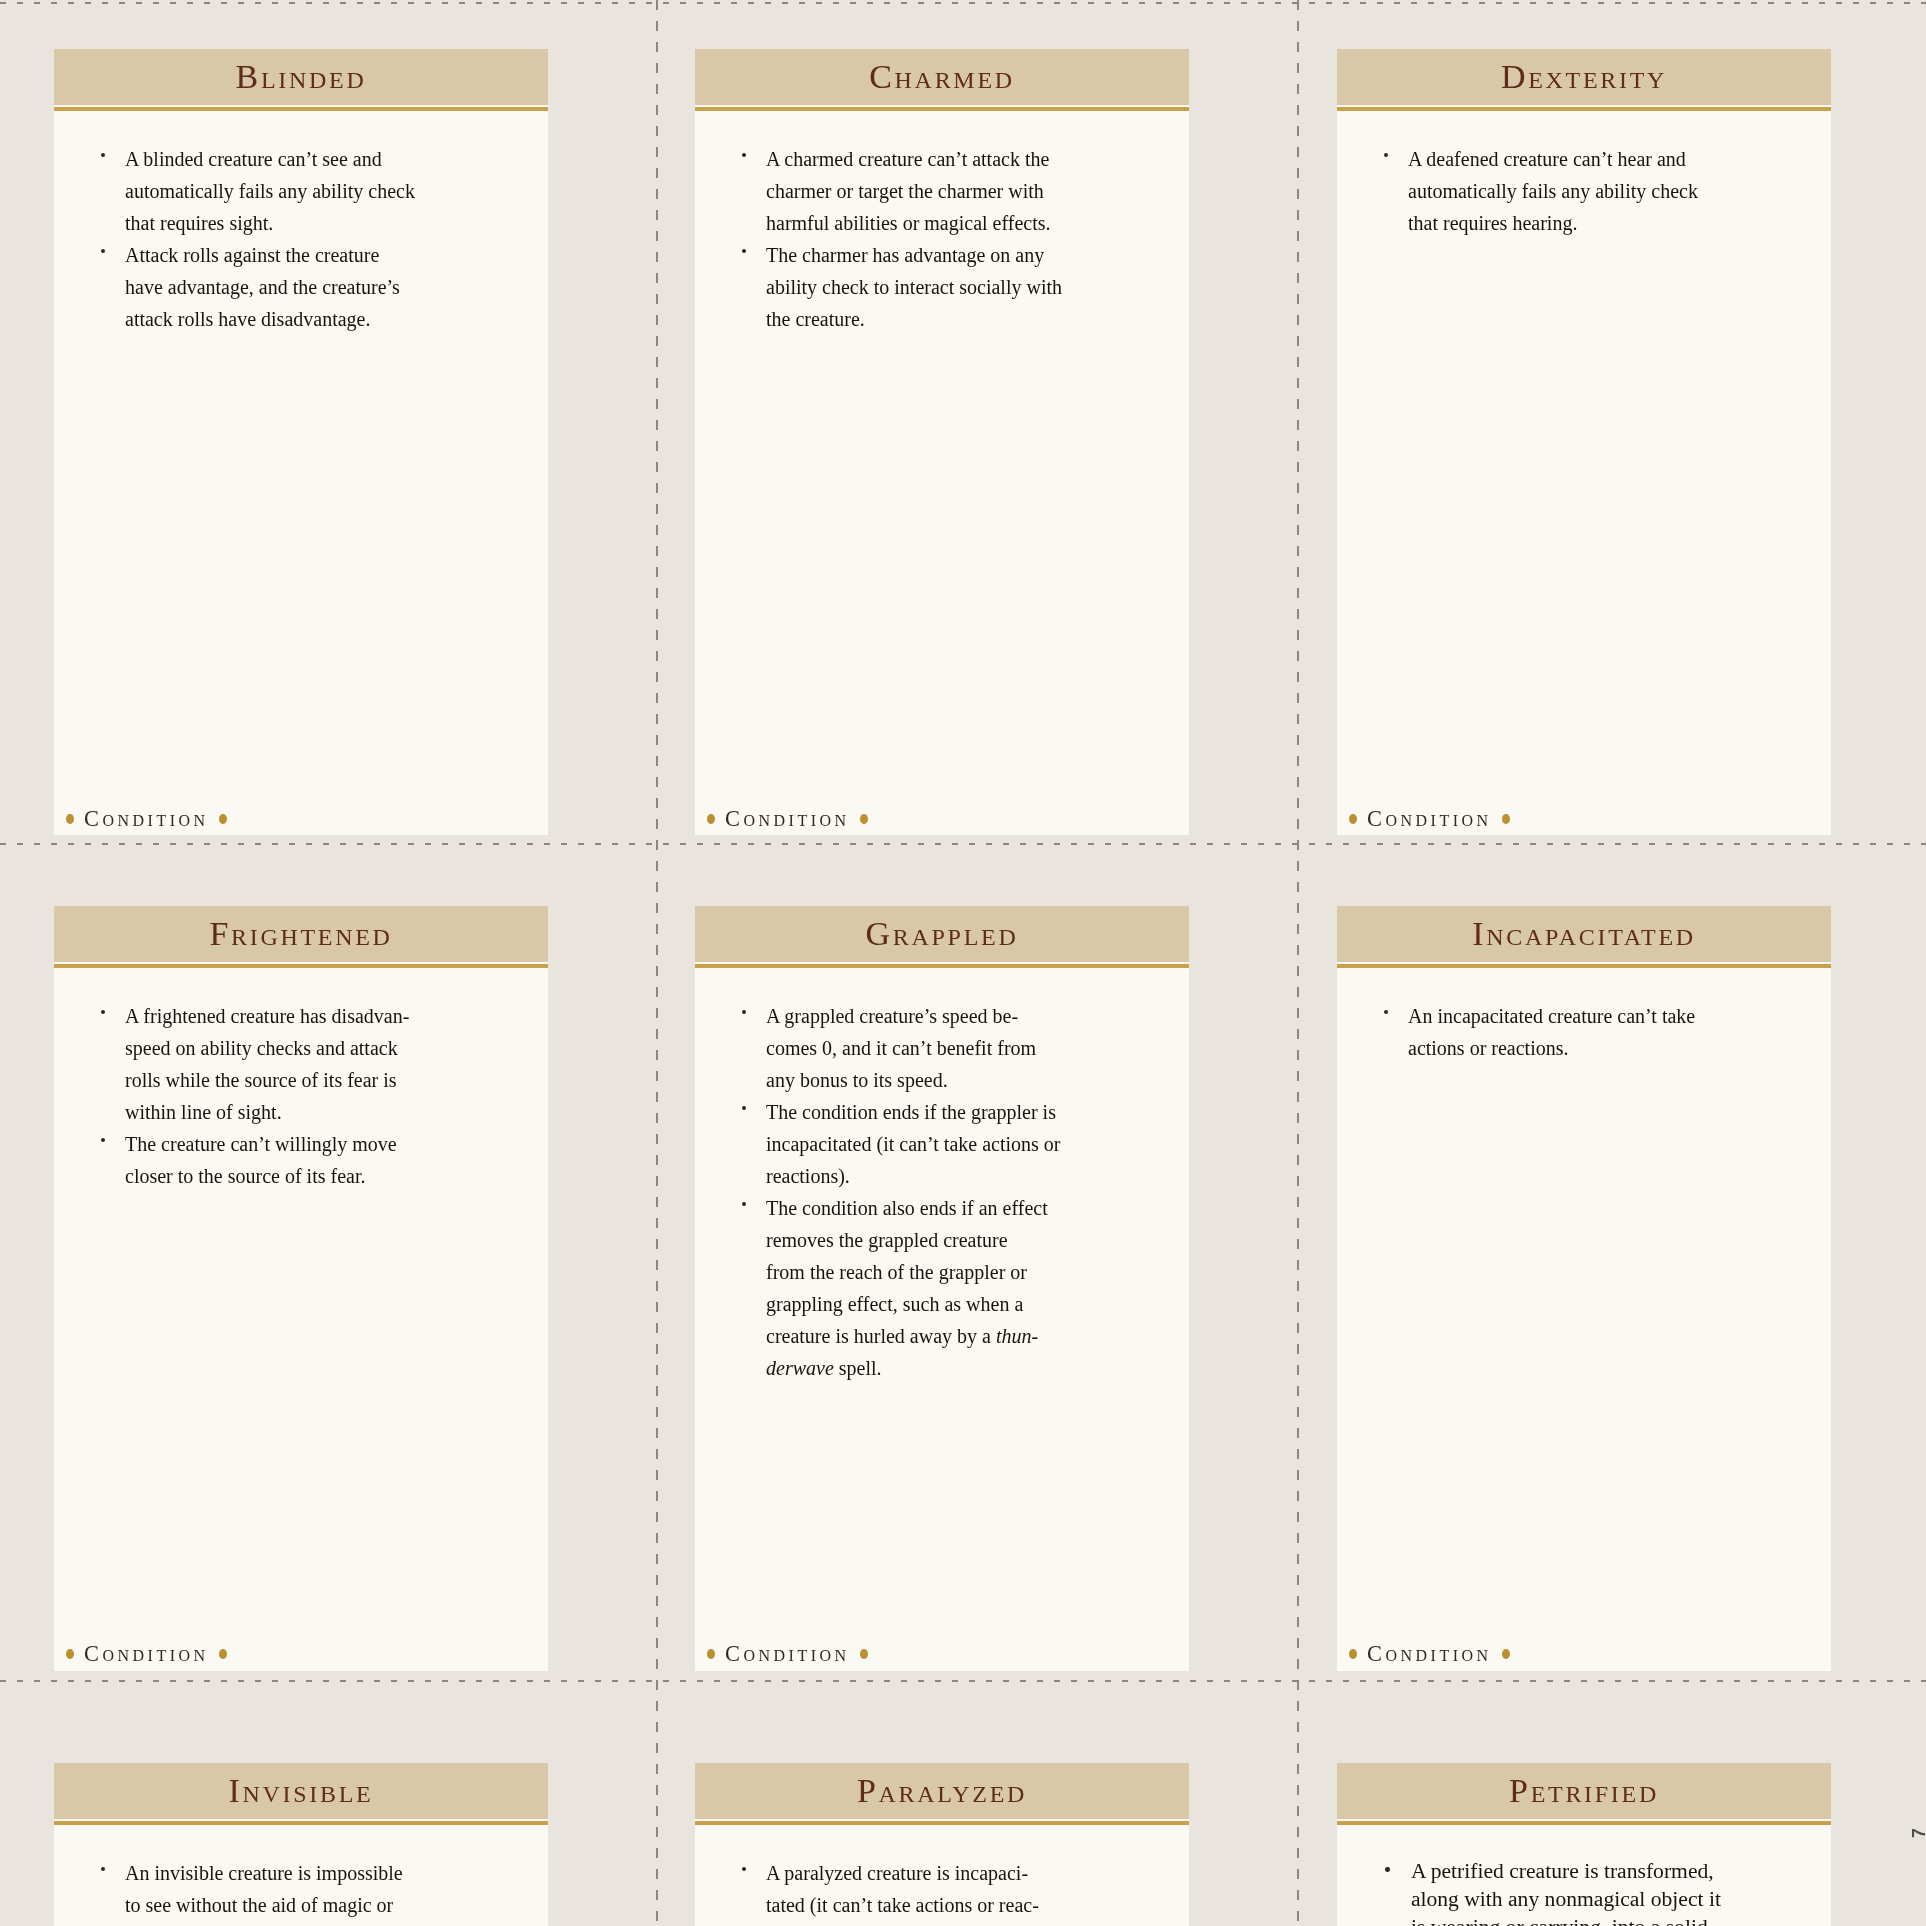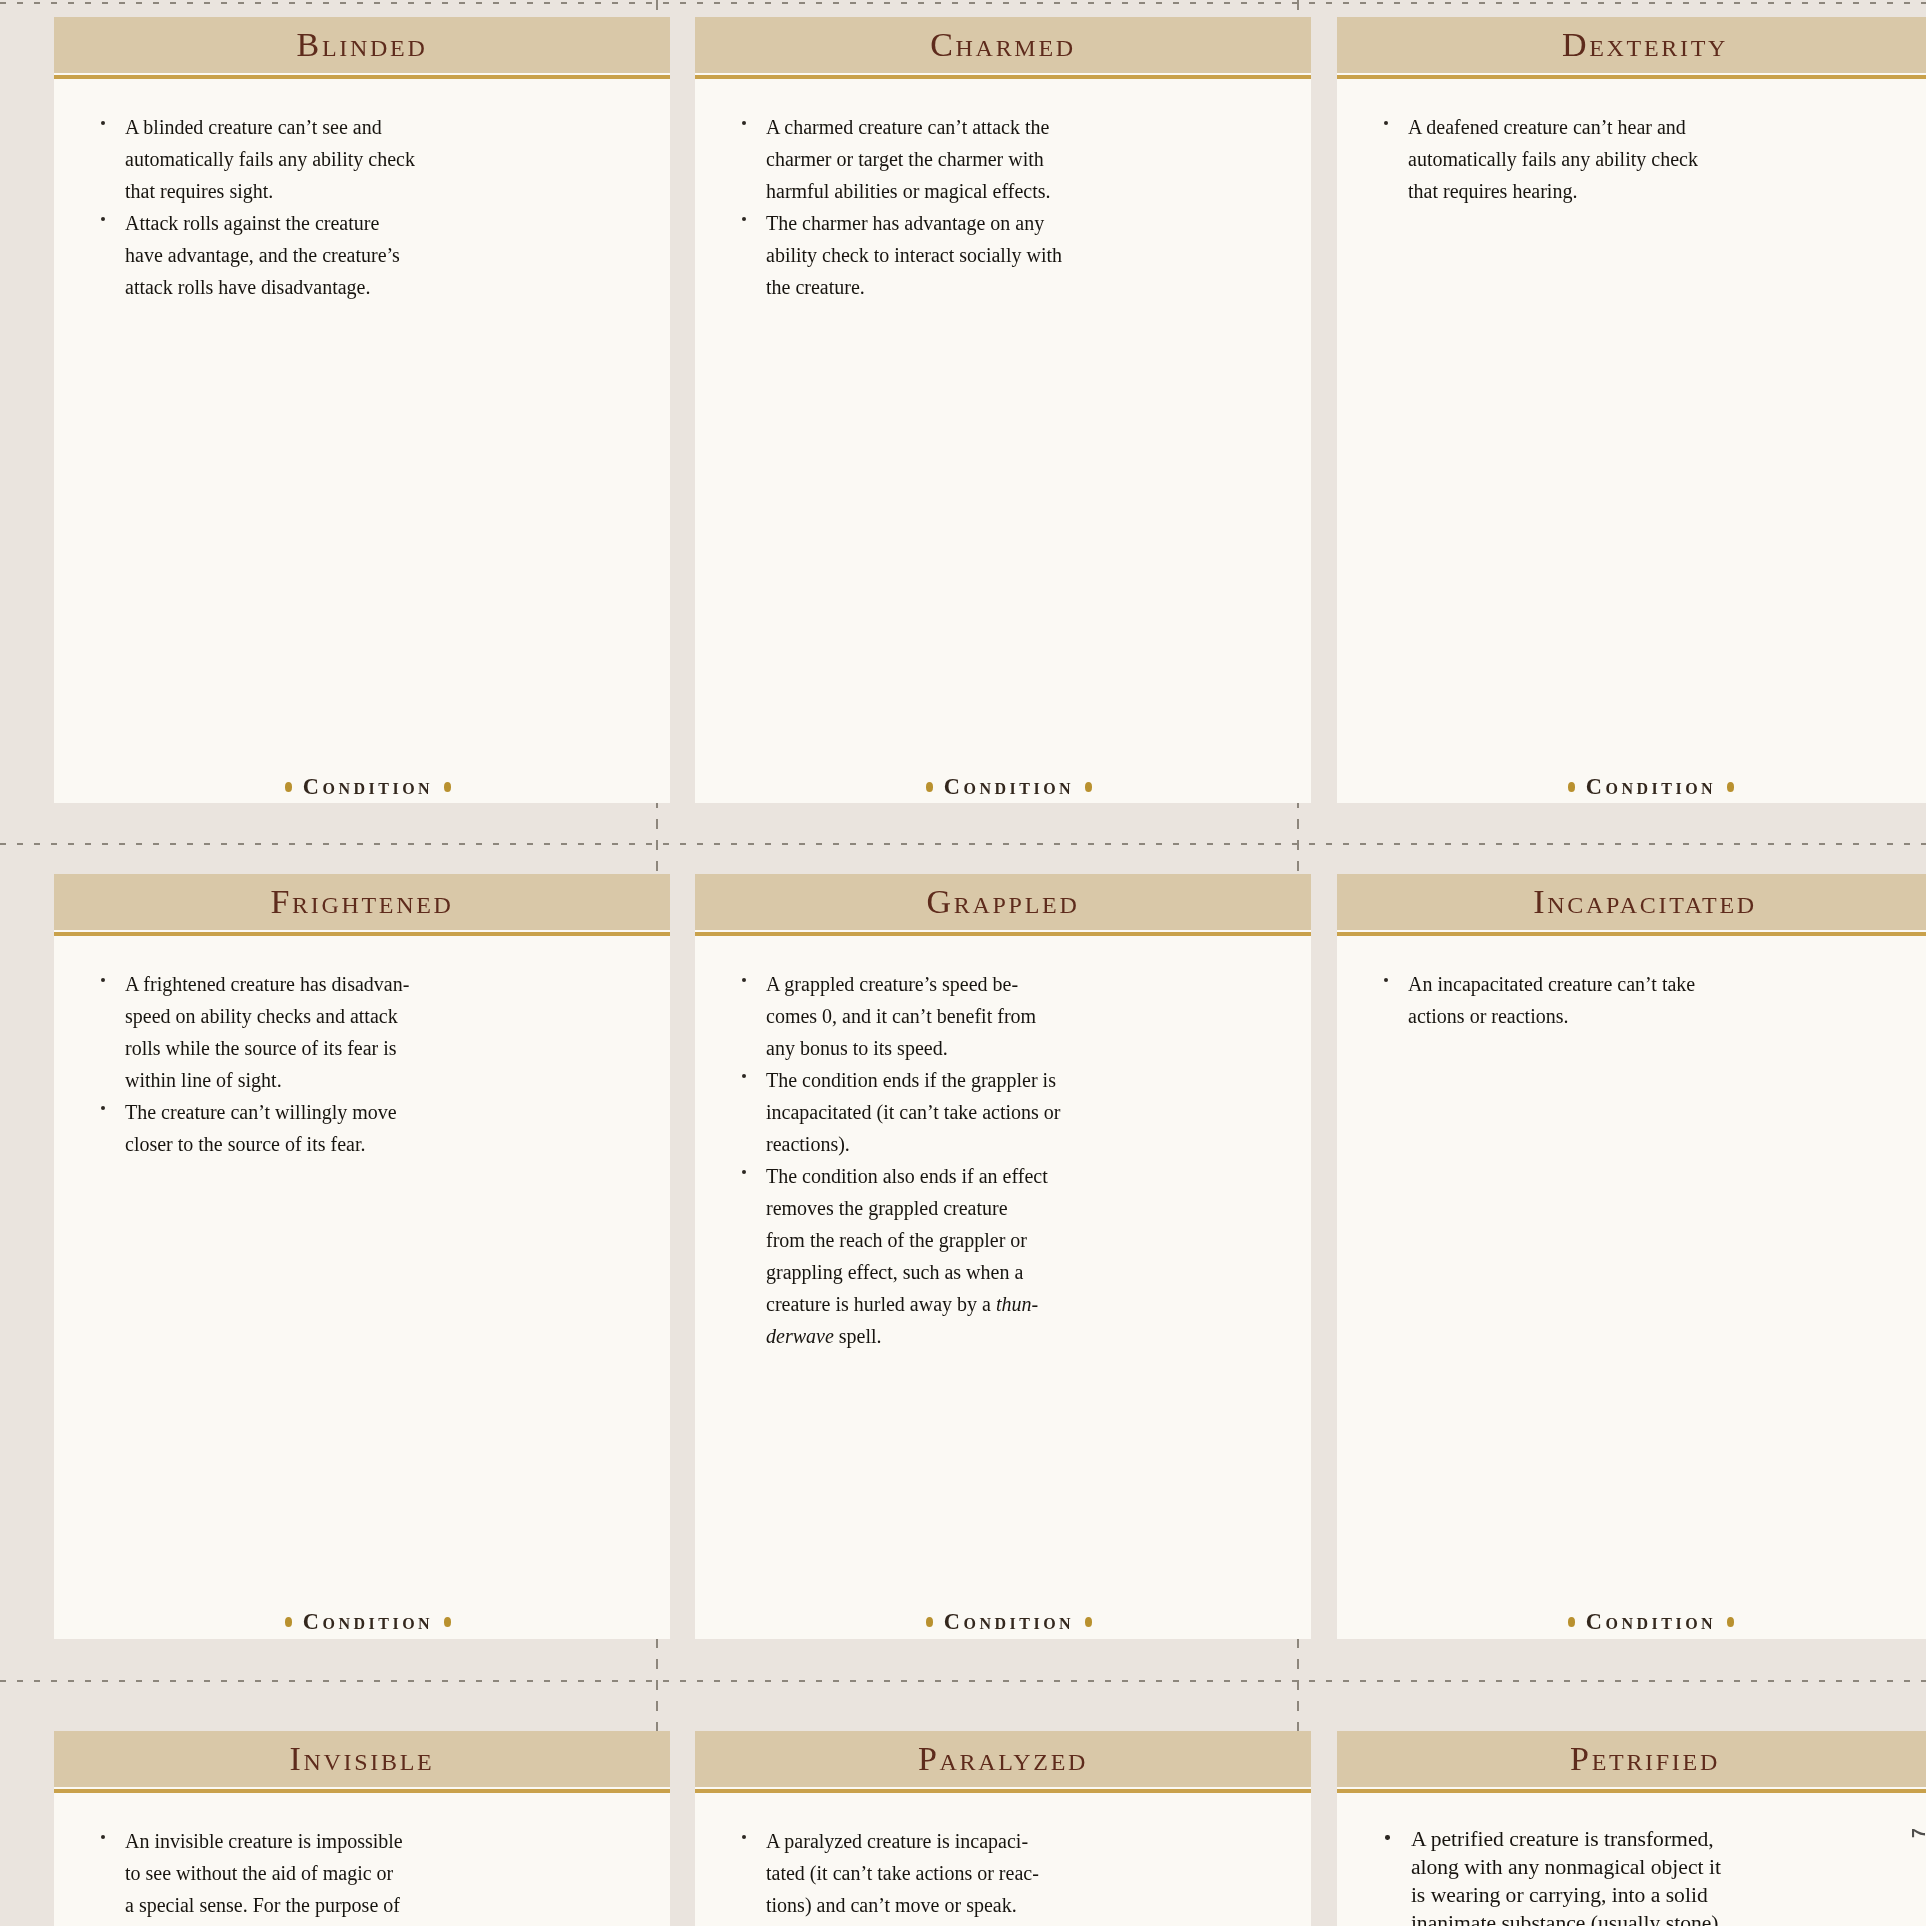--- a/index.html
+++ b/index.html
@@ -24,42 +24,42 @@
   }
   
   .vcut{position:absolute;top:0;bottom:0;width:1.5px;
     background:repeating-linear-gradient(to bottom,var(--cut_line) 0 10px,transparent 10px 21px);}
   .hcut{position:absolute;left:0;right:0;height:1.9px;
     background:repeating-linear-gradient(to right,var(--cut_line) 0 6.2px,transparent 6.2px 17px);}
   #vcut1{left:656px;} #vcut2{left:1297px;}
   #hcut0{top:1.9px;} #hcut1{top:843px;} #hcut2{top:1680px;}
 
   
-  .card{position:absolute;width:616px;background:var(--card_bg);}
+  .card{position:absolute;width:494px;background:var(--card_bg);margin-top:32px;}
   .c0{left:54px;} .c1{left:695px;} .c2{left:1337px;}
   .r0{top:17.3px;height:786px;}
   .r1{top:874px;height:765px;}
   .r2{top:1731px;height:799px;}
 
   .banner{height:56px;background:var(--banner);
     display:flex;align-items:center;justify-content:center;}
   .banner h2{margin:0;font-weight:400;font-size:34px;line-height:1;
     font-variant:small-caps;letter-spacing:2.7px;color:var(--title);}
   .rule{height:4.2px;background:var(--banner_rule);margin-top:1.5px;}
 
   .body{padding:32px 20px 0 35px;font-size:20px;line-height:32px;color:var(--body_text);}
   .petrified .body{font-size:21.6px;line-height:28px;}
   .body ul{list-style:none;margin:0;padding:0;}
   .body li{position:relative;padding-left:1.8em;white-space:pre-line;}
   .body li::before{content:"";position:absolute;left:.62em;top:.5em;
     width:.2em;height:.2em;border-radius:50%;background:#2c2822;}
   .it{font-style:italic;}
 
   .cfooter{position:absolute;left:12px;right:0;bottom:5.4px;
-    display:flex;align-items:center;justify-content:center;gap:10.4px;font-weight:bold;}
+    display:flex;align-items:center;gap:10.4px;}
   .clabel{font-size:22.3px;line-height:1;font-variant:small-caps;
     letter-spacing:3.5px;color:var(--footer_text);}
   .cdot{width:7.7px;height:10px;border-radius:50%;background:var(--footer_dot);}
   .pagenum{position:absolute;left:1909px;top:1838px;
     transform:rotate(-90deg);transform-origin:0 0;
     font-family:"Liberation Sans",sans-serif;font-weight:700;font-size:17.7px;color:#4f4e4c;}
 </style>
 </head>
 <body>
 

